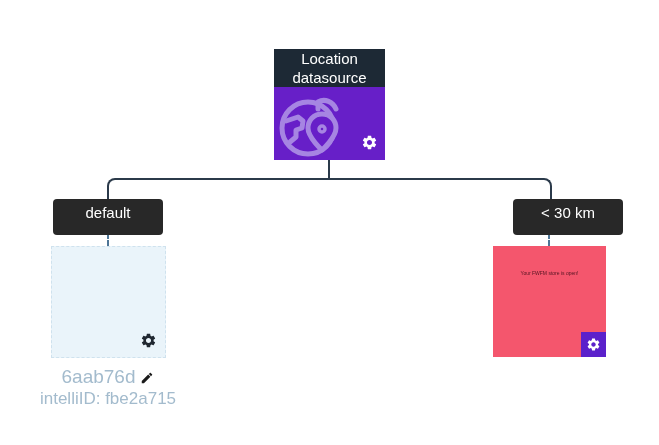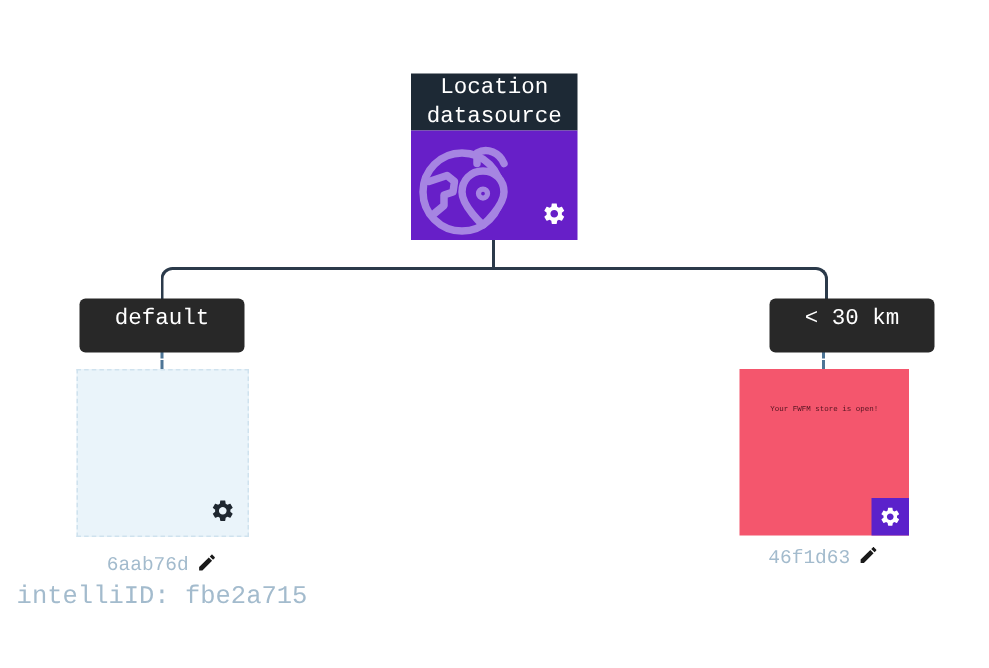--- a/index.html
+++ b/index.html
@@ -1,18 +1,18 @@
 <!DOCTYPE html>
 <html><head>
 <meta charset="utf-8">
 <style>
   html,body{margin:0;padding:0;background:#fff;}
   #canvas{
     position:relative;width:659px;height:445px;background:#ffffff;
-    font-family:Liberation Mono, monospace;overflow:hidden;
+    font-family:Liberation Sans, sans-serif;overflow:hidden;
   }
   
   .root-node{position:absolute;left:274px;top:49px;width:111px;}
   .root-header{
     background:#1d2935;color:#ffffff;height:38px;font-size:15px;line-height:19px;
     text-align:center;display:flex;align-items:center;justify-content:center;
   }
   .root-body{position:relative;background:#671fc8;height:73px;}
   .root-body .gear{position:absolute;right:7px;bottom:9px;width:17px;height:17px;cursor:pointer;}
   .globe{position:absolute;left:0;top:0;}
@@ -48,21 +48,21 @@
   }
   .gear-chip{
     position:absolute;right:0;bottom:0;width:25px;height:25px;background:#5b21cb;
     display:flex;align-items:center;justify-content:center;cursor:pointer;
   }
   .gear-chip svg{width:15px;height:15px;}
   
   .caption{position:absolute;width:200px;text-align:center;color:#a3bbcd;transform:translateX(-50%);}
   .caption-left{left:108px;top:367px;}
   .caption-right{left:549px;top:362px;}
-  .caption .id-line{font-size:13px;line-height:20px;white-space:nowrap;}
+  .caption .id-line{font-size:19px;line-height:20px;white-space:nowrap;}
   .caption .intelli-line{font-size:17px;line-height:23px;white-space:nowrap;}
   .pencil{width:14px;height:14px;vertical-align:-2px;margin-left:5px;cursor:pointer;}
 </style>
 </head>
 <body>
 
 <div id="canvas">
 
   <div class="root-node">
     <div class="root-header">Location datasource</div>
@@ -108,20 +108,15 @@
   <div class="caption caption-left">
     <div class="id-line">
       <span>6aab76d</span><svg class="pencil" viewBox="0 0 24 24" fill="#1a1a1a">
           <path d="M3 17.25V21h3.75L17.81 9.94l-3.75-3.75L3 17.25zM20.71 7.04c.39-.39.39-1.02 0-1.41l-2.34-2.34c-.39-.39-1.02-.39-1.41 0l-1.83 1.83 3.75 3.75 1.83-1.83z"></path>
         </svg>
     </div>
     <div class="intelli-line">intelliID: fbe2a715</div>
   </div>
 
   <div class="caption caption-right">
-    <div class="id-line">
-      <span>46f1d63</span><svg class="pencil" viewBox="0 0 24 24" fill="#1a1a1a">
-          <path d="M3 17.25V21h3.75L17.81 9.94l-3.75-3.75L3 17.25zM20.71 7.04c.39-.39.39-1.02 0-1.41l-2.34-2.34c-.39-.39-1.02-.39-1.41 0l-1.83 1.83 3.75 3.75 1.83-1.83z"></path>
-        </svg>
-    </div>
   </div>
 
 </div>
 
 </body></html>

